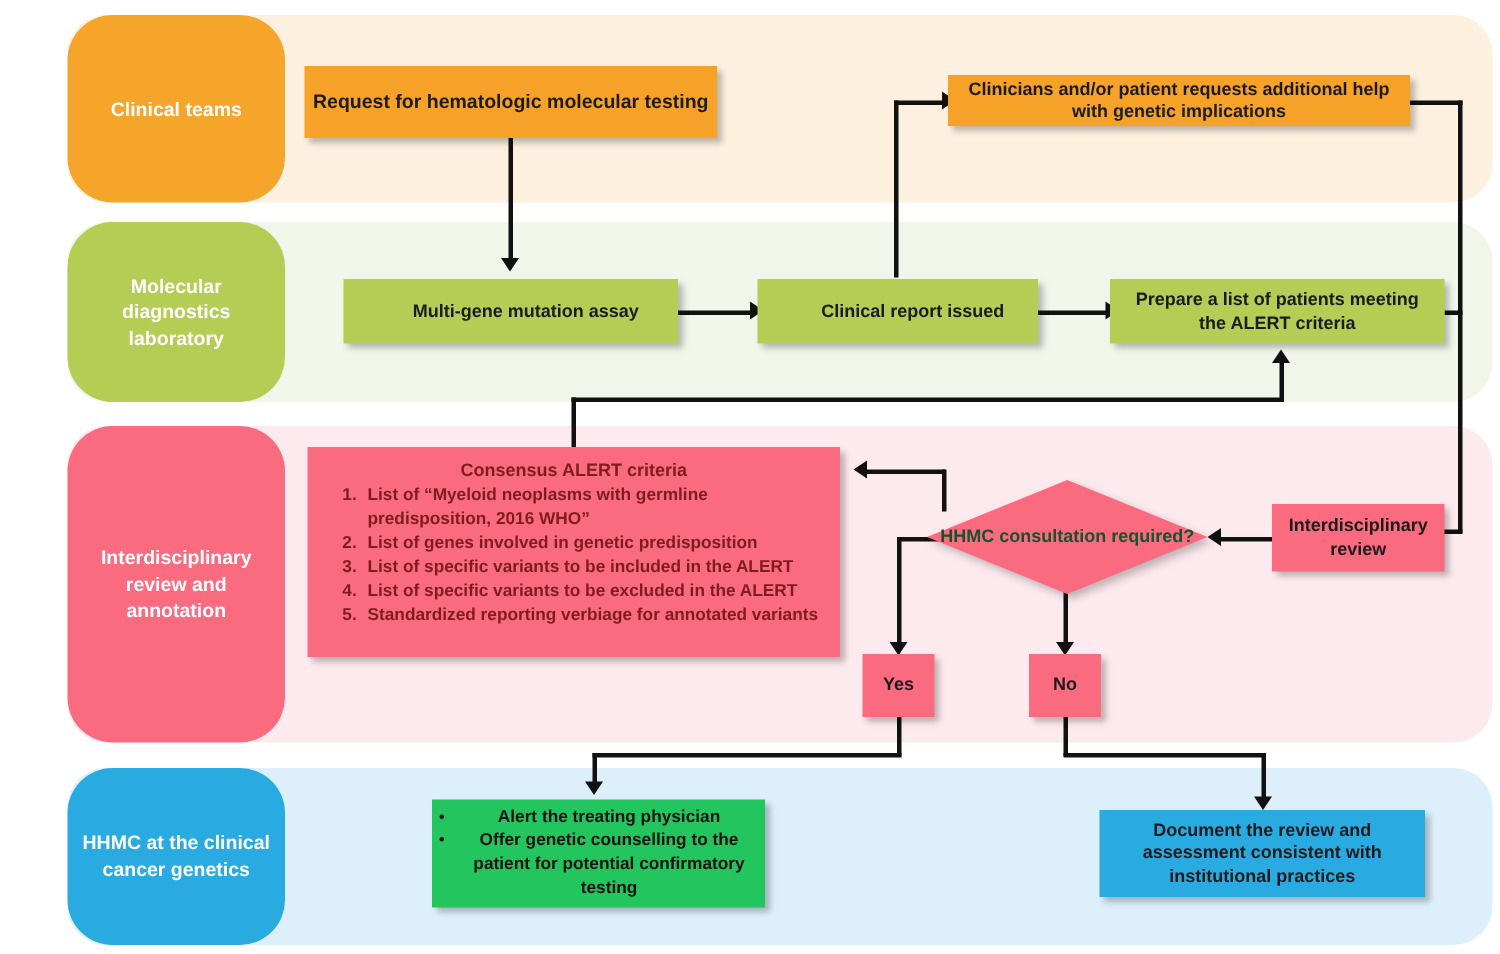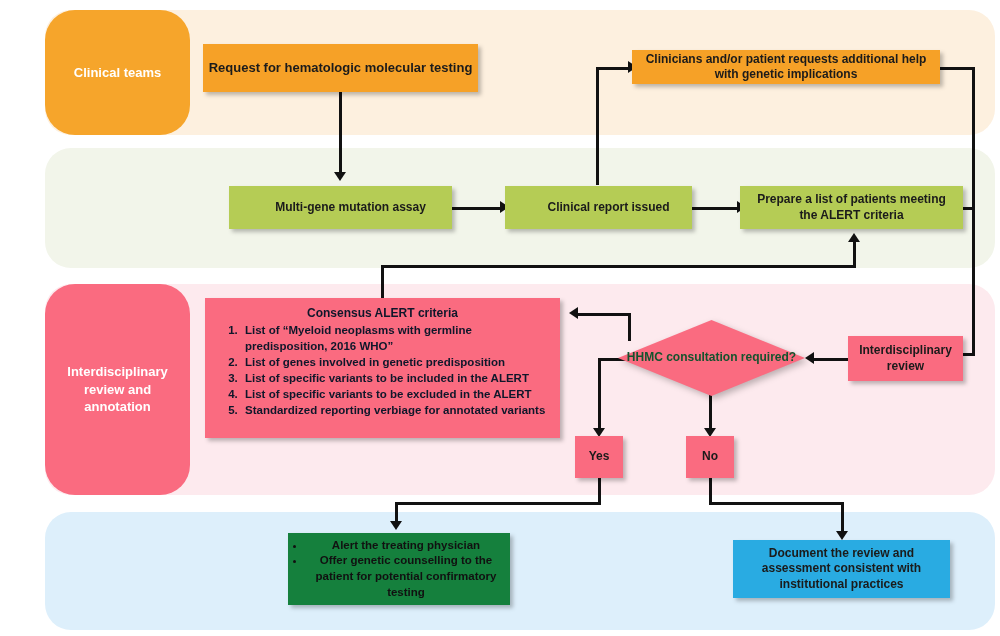--- a/index.html
+++ b/index.html
@@ -15,26 +15,26 @@
     box-shadow:3px 3px 4px rgba(0,0,0,0.25);}
   .node.orange{background:#f6a127;}
   .node.green{background:#b5cc55;padding-left:20px;}
   .node.pink{background:#fa6b80;}
   .node.blue{background:#29abe2;}
 
   .fs13{font-size:13px;}
   .fs12{font-size:12px;}
 
   .criteria{position:absolute;background:#fa6b80;box-shadow:3px 3px 4px rgba(0,0,0,0.25);
-    box-sizing:border-box;padding:8px 10px 10px 10px;color:#0f172a;}
+    box-sizing:border-box;padding:8px 10px 10px 10px;color:#7f1d1d;}
   .criteria .chead{text-align:center;font-size:12px;font-weight:bold;margin-bottom:3px;}
   .criteria ol{margin:0;padding-left:26px;font-size:11.5px;font-weight:bold;line-height:1.35;}
   .criteria ol li{margin:0 0 0.5px 0;padding-left:4px;}
 
-  .bullets{position:absolute;box-sizing:border-box;background:#15803d;box-shadow:3px 3px 4px rgba(0,0,0,0.25);
+  .bullets{position:absolute;box-sizing:border-box;background:#22c55e;box-shadow:3px 3px 4px rgba(0,0,0,0.25);
     display:flex;align-items:center;justify-content:flex-end;}
   .bullets ul{margin:0;padding:0 4px 0 18px;list-style:disc;font-size:11.5px;font-weight:bold;
     color:#111;line-height:1.35;text-align:center;}
   .bullets ul li{text-align:center;}
 
   .diamond{position:absolute;}
   .diamond .dlabel{position:absolute;inset:0;display:flex;align-items:center;justify-content:center;
     text-align:center;font-size:12px;font-weight:bold;color:#14532d;line-height:1.3;}
 
   .conn{position:absolute;background:#111;}
@@ -52,22 +52,28 @@
 <div id="stage">
 
   <div class="lane-band" style="left:45px;top:10px;width:950px;height:125px;background:#fdf0df;"></div>
   <div class="lane-band" style="left:45px;top:148px;width:950px;height:120px;background:#f2f5ea;"></div>
   <div class="lane-band" style="left:45px;top:284px;width:950px;height:211px;background:#fdeaee;"></div>
   <div class="lane-band" style="left:45px;top:512px;width:950px;height:118px;background:#ddeffb;"></div>
 
   <div class="lane-pill" style="left:45px;top:10px;width:145px;height:125px;background:#f6a52b;">
     <span>Clinical teams</span>
   </div>
+  <div class="lane-pill" style="left:45px;top:148px;width:145px;height:120px;background:#b5cc55;">
+    <span>Molecular diagnostics laboratory</span>
+  </div>
   <div class="lane-pill" style="left:45px;top:284px;width:145px;height:211px;background:#fa6b80;">
     <span>Interdisciplinary review and annotation</span>
+  </div>
+  <div class="lane-pill" style="left:45px;top:512px;width:145px;height:118px;background:#29abe2;">
+    <span>HHMC at the clinical cancer genetics</span>
   </div>
 
   <div class="conn v" style="left:339px;top:92px;height:82px;"></div>
   <div class="arrow ar-down" style="left:334px;top:172px;"></div>
 
   <div class="conn h" style="left:452px;top:207px;width:50px;"></div>
   <div class="arrow ar-right" style="left:500px;top:201px;"></div>
 
   <div class="conn h" style="left:692px;top:207px;width:47px;"></div>
   <div class="arrow ar-right" style="left:737px;top:201px;"></div>

